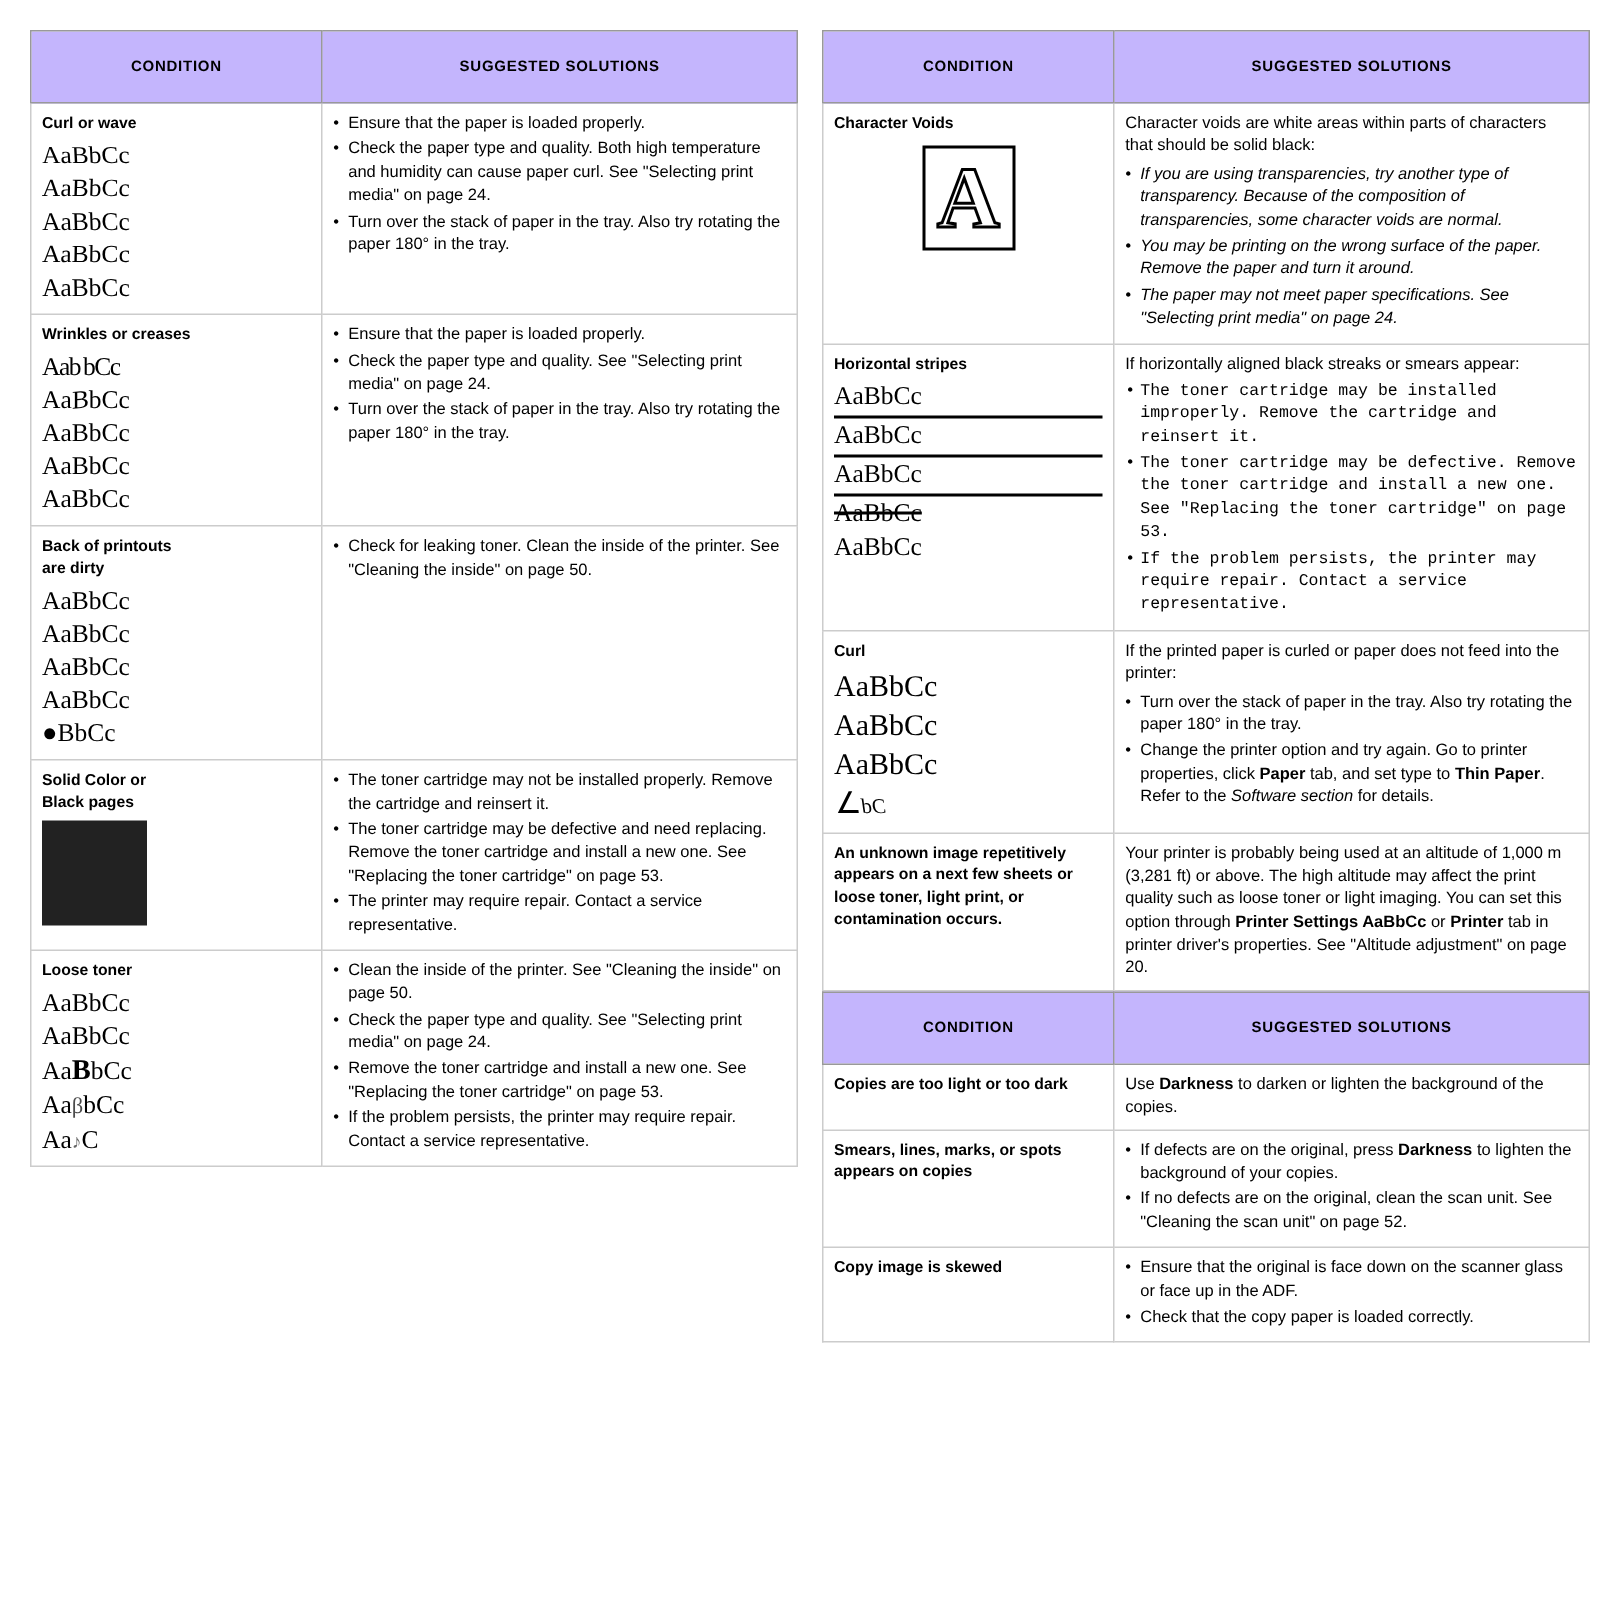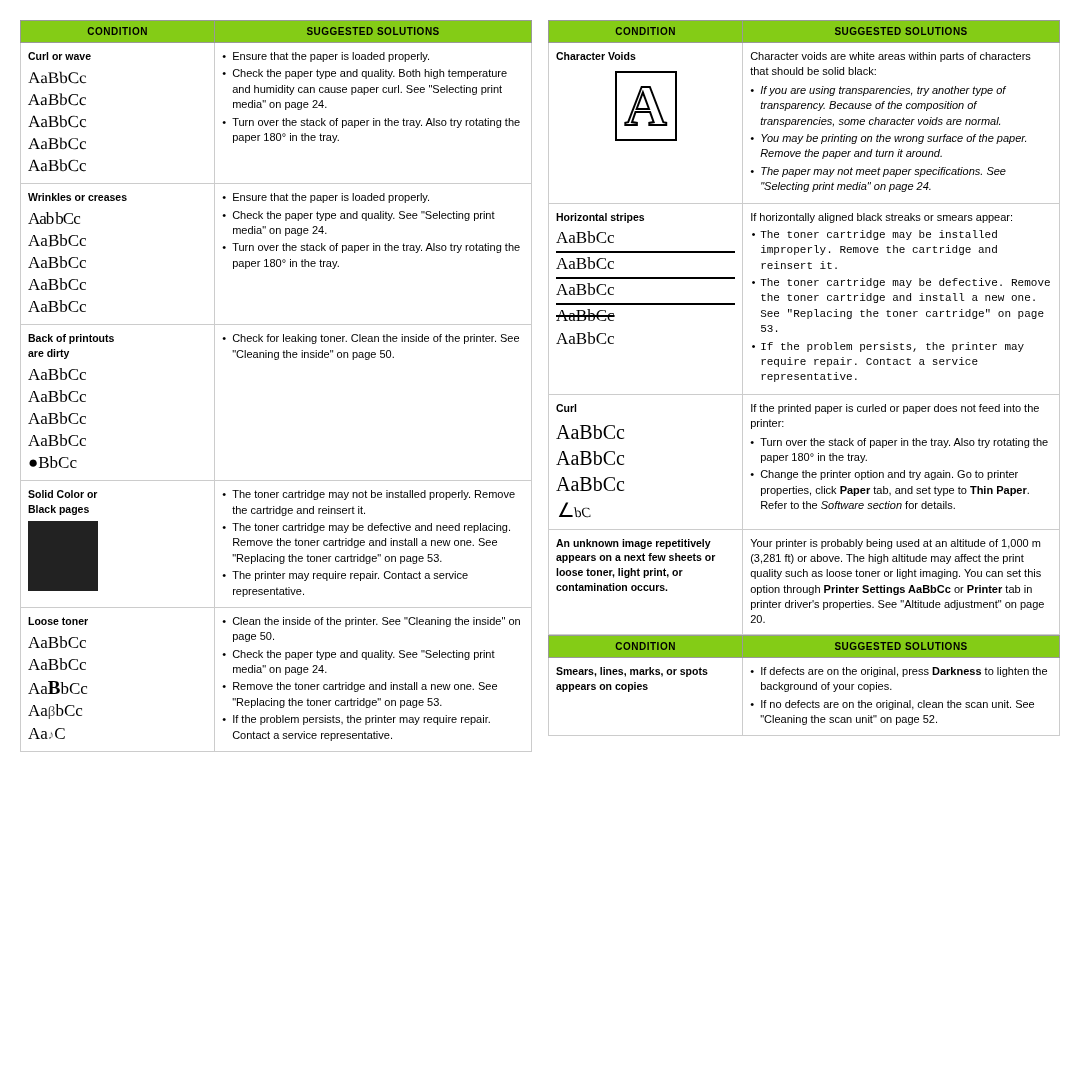--- a/index.html
+++ b/index.html
@@ -19,25 +19,25 @@
     }
     .column {
       flex: 1;
     }
     table {
       width: 100%;
       border-collapse: collapse;
       border: 1px solid #999;
     }
     th {
-      background: #84cc16;
+      background: #c4b5fd;
       font-size: 10px;
       font-weight: bold;
       text-align: center;
-      padding: 5px 6px;
+      padding: 18px 6px;
       border: 1px solid #999;
       letter-spacing: 0.5px;
       color: #000;
     }
     td {
       border: 1px solid #ccc;
       padding: 6px 7px;
       vertical-align: top;
       font-size: 11px;
       line-height: 1.4;
@@ -284,29 +284,48 @@
 
     <table>
       <thead>
         <tr>
           <th>CONDITION</th>
           <th>SUGGESTED SOLUTIONS</th>
         </tr>
       </thead>
       <tbody>
 
+        <tr>
+          <td class="condition-cell">
+            <div class="cond-label">Copies are too light or too dark</div>
+          </td>
+          <td class="solution-cell">
+            <span>Use <strong>Darkness</strong> to darken or lighten the background of the copies.</span>
+          </td>
+        </tr>
 
         <tr>
           <td class="condition-cell">
             <div class="cond-label">Smears, lines, marks, or spots appears on copies</div>
           </td>
           <td class="solution-cell">
             <ul class="sol-list">
               <li>If defects are on the original, press <strong>Darkness</strong> to lighten the background of your copies.</li>
               <li>If no defects are on the original, clean the scan unit. See "Cleaning the scan unit" on page 52.</li>
             </ul>
           </td>
         </tr>
 
+        <tr>
+          <td class="condition-cell">
+            <div class="cond-label">Copy image is skewed</div>
+          </td>
+          <td class="solution-cell">
+            <ul class="sol-list">
+              <li>Ensure that the original is face down on the scanner glass or face up in the ADF.</li>
+              <li>Check that the copy paper is loaded correctly.</li>
+            </ul>
+          </td>
+        </tr>
       </tbody>
     </table>
   </div>
 </div>
 
 </body></html>

